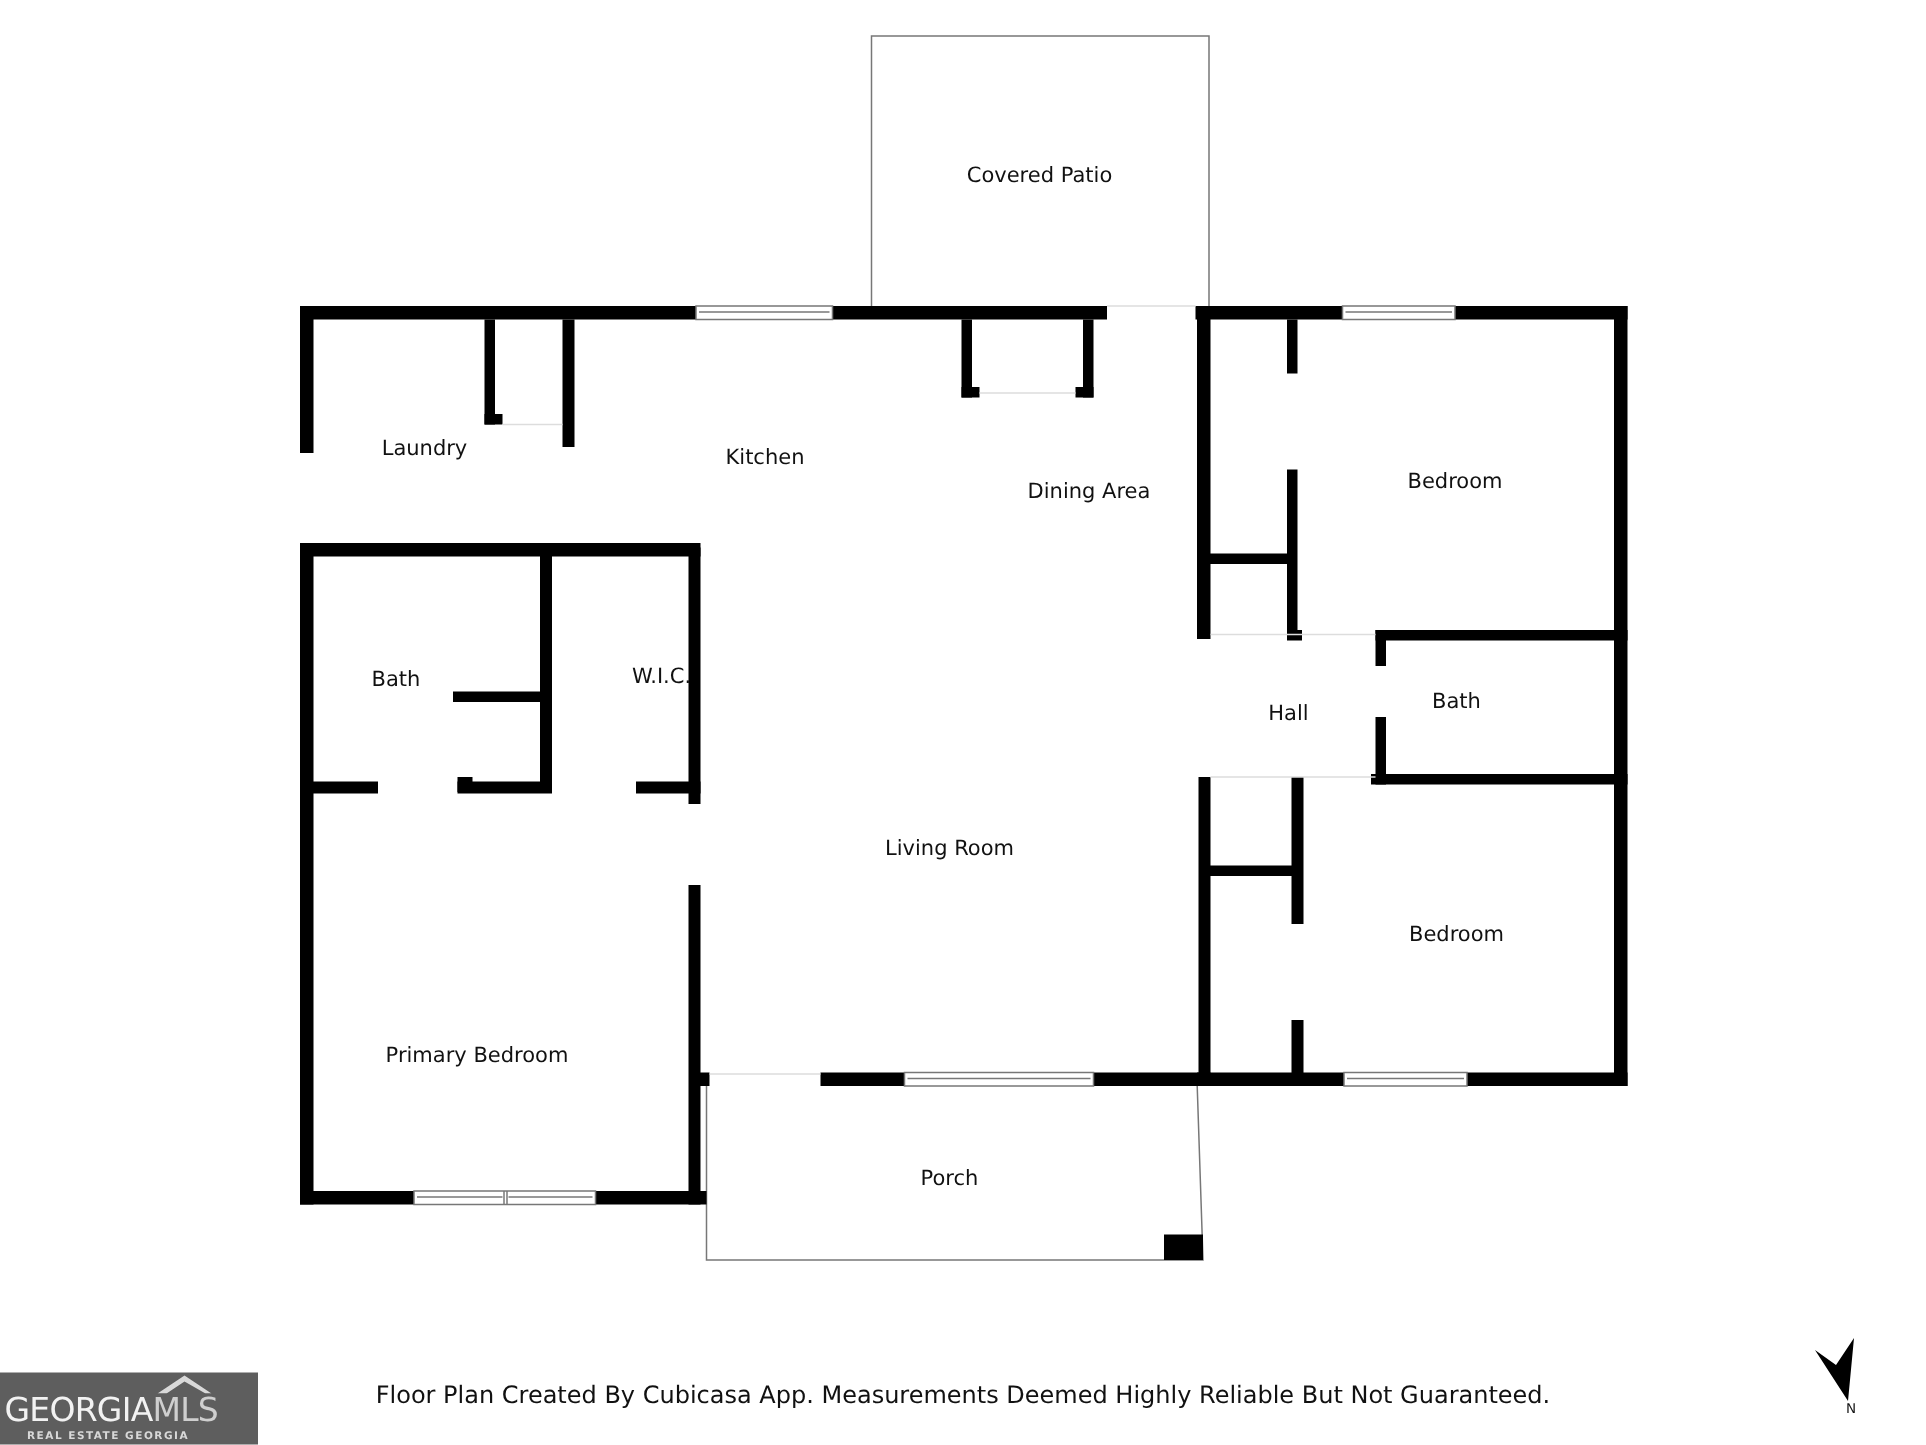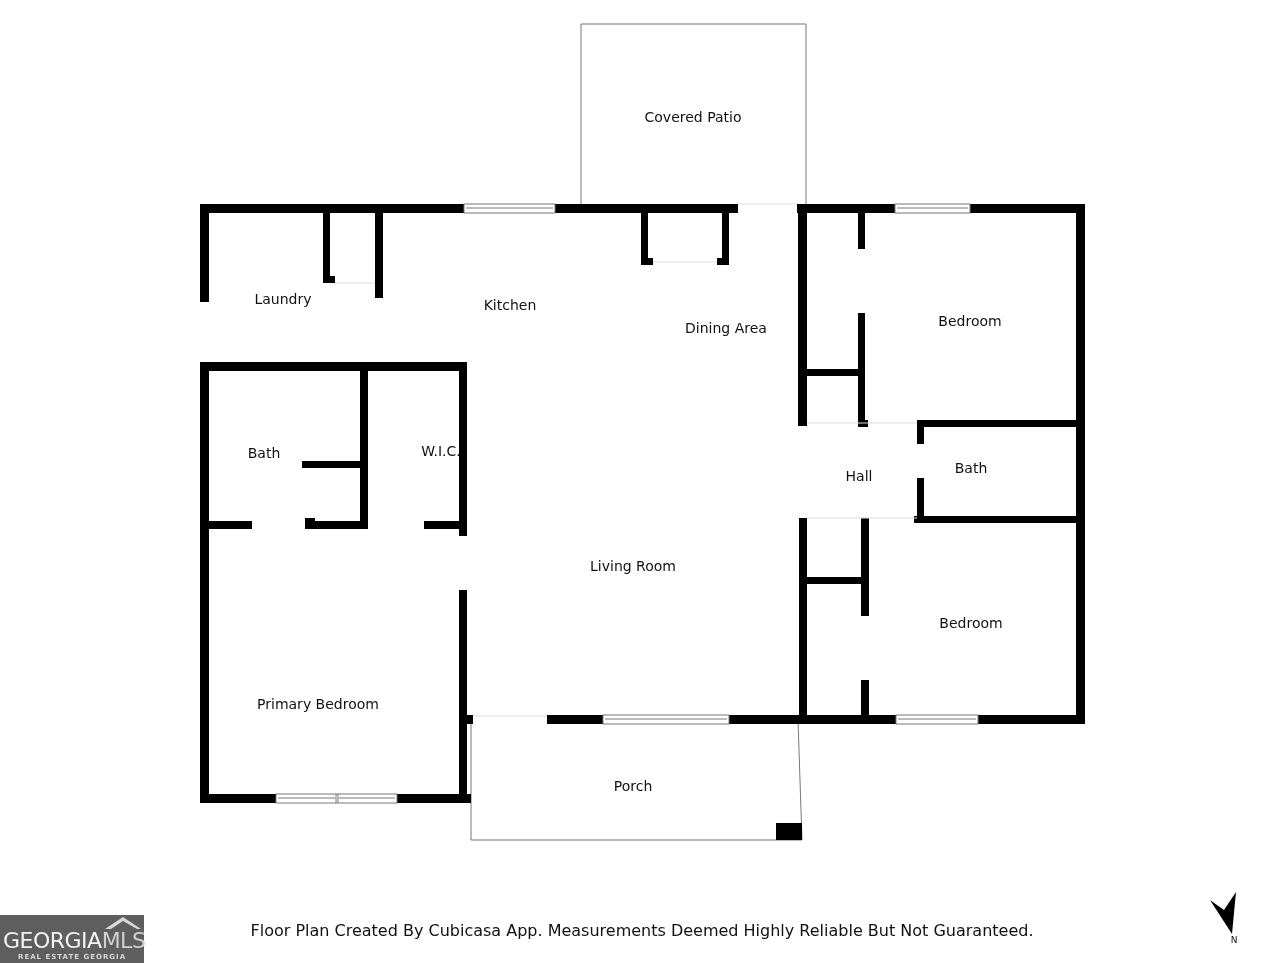--- a/index.html
+++ b/index.html
@@ -1,20 +1,20 @@
 <!DOCTYPE html>
 <html><head>
 <meta charset="utf-8">
 <style>
   html, body { margin: 0; padding: 0; background: #ffffff; }
   body { width: 1284px; height: 963px; position: relative; overflow: hidden; font-family: "DejaVu Sans", sans-serif; }
   #plan { position: absolute; left: 0; top: 0; width: 1284px; height: 963px; }
   .room-label { position: absolute; font-family: "DejaVu Sans", sans-serif; font-size: 14px; color: #111; white-space: nowrap; transform: translate(-50%, -50%); }
   .footer-note { position: absolute; left: 642px; top: 930px; transform: translate(-50%, -50%); font-size: 16px; color: #111; white-space: nowrap; font-family: "DejaVu Sans", sans-serif; }
-  .logo { position: absolute; left: 0; top: 915px; width: 144px; height: 48px; background: #5e5e5e; }
+  .logo { position: absolute; left: 0; top: 915px; width: 172px; height: 48px; background: #5e5e5e; }
   .logo-main { position: absolute; left: 3px; top: 13px; font-size: 22px; letter-spacing: -0.5px; color: #f2f2f2; font-family: "DejaVu Sans", sans-serif; white-space: nowrap; }
   .logo-main .mls { color: #cfcfcf; }
   .logo-sub { position: absolute; left: 18px; top: 38px; font-size: 7px; letter-spacing: 1px; color: #d8d8d8; font-weight: bold; font-family: "DejaVu Sans", sans-serif; white-space: nowrap; }
   .logo-roof { position: absolute; left: 97px; top: 0; width: 46px; height: 14px; }
   .compass { position: absolute; left: 1208px; top: 890px; width: 36px; height: 56px; }
   .compass-label { position: absolute; left: 1234px; top: 940px; transform: translate(-50%, -50%); font-size: 9px; color: #111; font-family: "DejaVu Sans", sans-serif; }
 </style>
 </head>
 <body>
 

